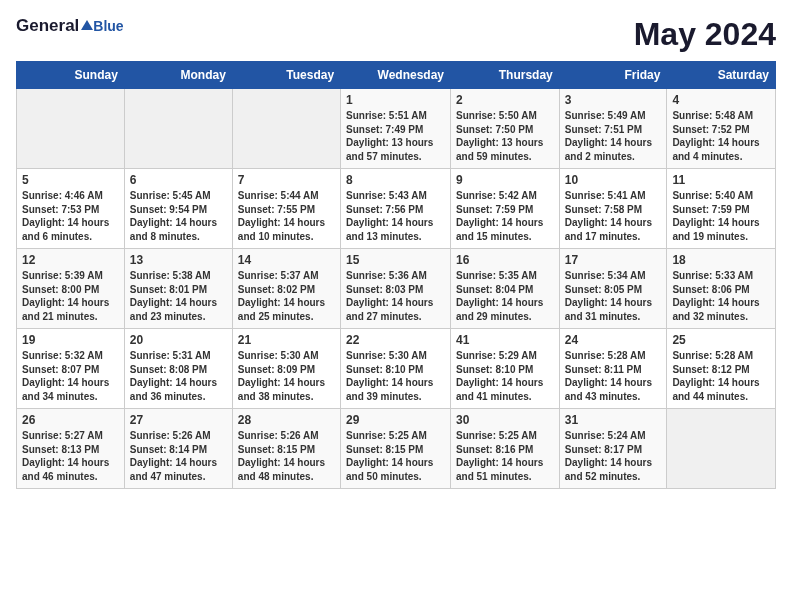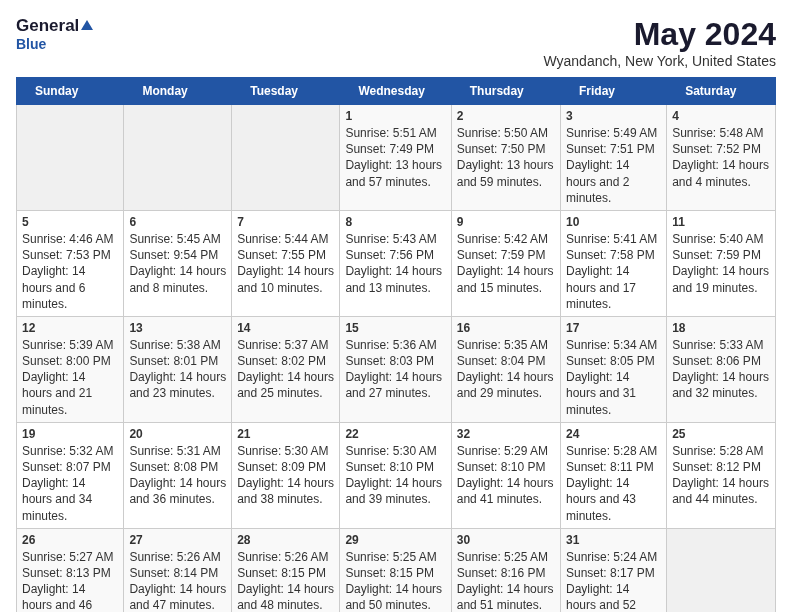--- a/index.html
+++ b/index.html
@@ -29,22 +29,22 @@
       color: #333;
     }
     table {
       width: 100%;
       border-collapse: collapse;
       font-size: 11px;
     }
     th {
       background-color: #2255a4;
       color: #fff;
-      text-align: left;
-      padding: 6px 18px;
+      text-align: right;
+      padding: 6px 6px;
       font-size: 12px;
       border: 1px solid #2255a4;
     }
     td {
       border: 1px solid #ccc;
       vertical-align: top;
       padding: 4px 5px;
       height: 80px;
       width: 113px;
       color: #333;
@@ -56,32 +56,33 @@
     tr:nth-child(even) td {
       background-color: #fff;
     }
     .day-number {
       font-weight: bold;
       font-size: 12px;
       display: block;
       margin-bottom: 2px;
     }
     .cell-content {
-      font-size: 12px;
+      font-size: 10px;
       line-height: 1.35;
       color: #333;
+      font-weight: bold;
     }
     .empty-cell {
       background: #f0f0f0 !important;
     }
     .logo-text-general { color: #1a1a2e; font-size: 17px; font-weight: bold; }
     .logo-text-blue { color: #2255a4; font-size: 14px; font-weight: bold; }
     .logo-block {
       display: flex;
-      flex-direction: column;
+      flex-direction: row;
       text-align: center;
     }
     .logo-row1 { display: flex; align-items: center; }
     .logo-row2 { display: flex; align-items: center; }
     .triangle-icon {
       width: 12px;
       height: 12px;
       margin-left: 2px;
     }
   </style>
@@ -95,21 +96,20 @@
       <svg class="triangle-icon" viewBox="0 0 12 12">
         <polygon points="6,0 12,10 0,10" fill="#2255a4"></polygon>
       </svg>
     </div>
     <div class="logo-row2">
       <span class="logo-text-blue">Blue</span>
     </div>
   </div>
   <div class="title-area">
     <div class="month-title">May 2024</div>
-    <div class="location">Wyandanch, New York, United States</div>
   </div>
 </div>
 
 <table>
   <thead>
     <tr>
 
     <th>Sunday</th>
         <th>Monday</th>
         <th>Tuesday</th>
@@ -278,21 +278,21 @@
 and 38 minutes.</div>
         </td>
         <td>
           <span class="day-number">22</span>
           <div class="cell-content">Sunrise: 5:30 AM
 Sunset: 8:10 PM
 Daylight: 14 hours
 and 39 minutes.</div>
         </td>
         <td>
-          <span class="day-number">32</span>
+          <span class="day-number">41</span>
           <div class="cell-content">Sunrise: 5:29 AM
 Sunset: 8:10 PM
 Daylight: 14 hours
 and 41 minutes.</div>
         </td>
         <td>
           <span class="day-number">24</span>
           <div class="cell-content">Sunrise: 5:28 AM
 Sunset: 8:11 PM
 Daylight: 14 hours

